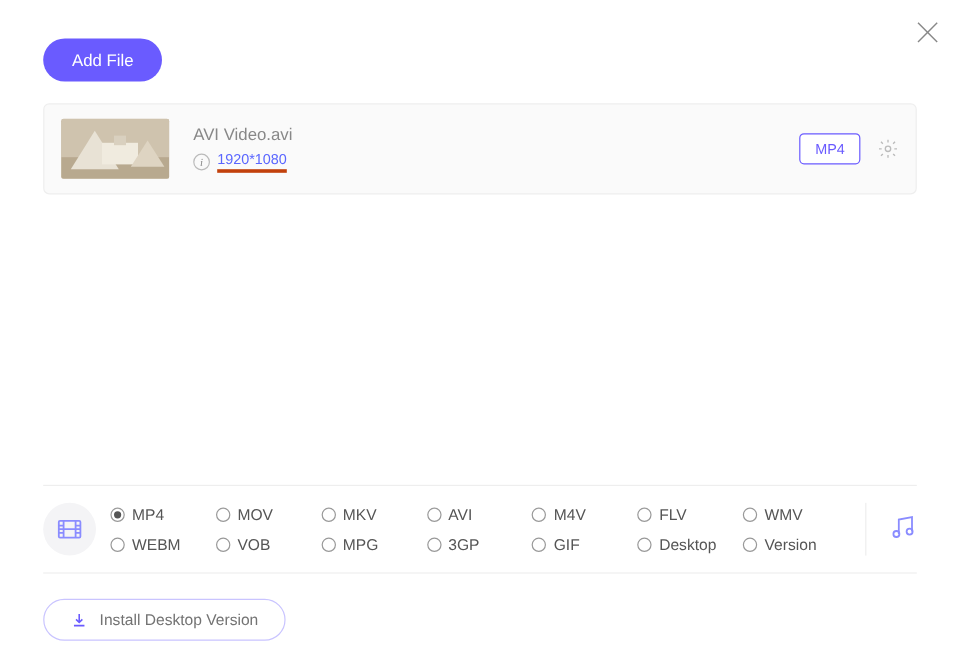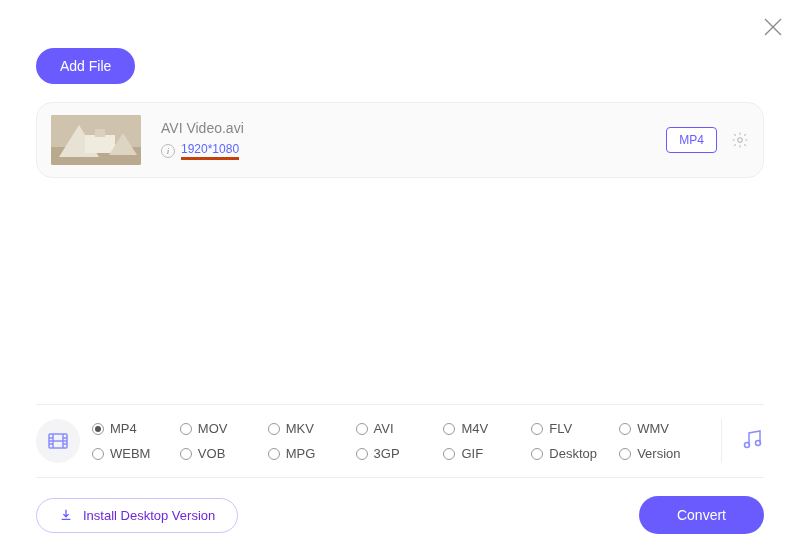--- a/index.html
+++ b/index.html
@@ -5,24 +5,24 @@
   * { box-sizing: border-box; margin: 0; padding: 0; font-family: -apple-system, BlinkMacSystemFont, "Segoe UI", Arial, sans-serif; }
   html, body { width: 800px; height: 552px; background: #fff; overflow: hidden; }
   .app { position: relative; width: 800px; height: 552px; padding: 0 36px; }
   
   
   .close-x { position: absolute; right: 18px; top: 18px; width: 18px; height: 18px; cursor: pointer; }
   .close-x svg { width: 18px; height: 18px; stroke: #888; stroke-width: 1.2; }
   
   
   .header { padding-top: 32px; padding-bottom: 18px; }
-  .add-btn { background: #6a5bff; color: #fff; border: none; border-radius: 22px; padding: 10px 24px; font-size: 14px; font-weight: 500; cursor: pointer; margin-top: 16px; }
+  .add-btn { background: #6a5bff; color: #fff; border: none; border-radius: 22px; padding: 10px 24px; font-size: 14px; font-weight: 500; cursor: pointer; }
   
   
-  .file-row { display: flex; align-items: center; background: #fafafa; border: 1px solid #eee; border-radius: 16px; padding: 12px 14px; margin-bottom: 10px; }
+  .file-row { display: flex; align-items: center; background: #fafafa; border: 1px solid #eee; border-radius: 5px; padding: 12px 14px; margin-bottom: 10px; }
   .thumb { width: 90px; height: 50px; border-radius: 2px; overflow: hidden; flex-shrink: 0; background: #c9bba6; position: relative; }
   .thumb svg { width: 100%; height: 100%; display: block; }
   .file-meta { margin-left: 20px; flex: 1; }
   .file-name { font-size: 14px; color: #888; margin-bottom: 6px; }
   .file-res-line { display: flex; align-items: center; font-size: 12px; color: #888; }
   .info-ico { width: 14px; height: 14px; border: 1px solid #bbb; border-radius: 50%; display: inline-flex; align-items: center; justify-content: center; font-size: 9px; color: #888; margin-right: 6px; font-style: italic; font-family: Georgia, serif; }
   .file-res { color: #5a66ff; border-bottom: 3px solid #c2410c; padding-bottom: 1px; }
   .fmt-chip { border: 1px solid #6a5bff; color: #6a5bff; background: #fff; border-radius: 4px; padding: 5px 12px; font-size: 12px; margin-right: 14px; cursor: pointer; }
   .gear { width: 18px; height: 18px; cursor: pointer; }
   .gear svg { width: 18px; height: 18px; stroke: #bbb; fill: none; stroke-width: 1.5; }
@@ -33,21 +33,21 @@
   .video-ico-wrap svg, .audio-ico svg { width: 24px; height: 24px; stroke: #8a8cff; fill: none; stroke-width: 1.5; }
   .fmt-grid { flex: 1; display: grid; grid-template-columns: repeat(7, 1fr); row-gap: 10px; column-gap: 4px; }
   .fmt-opt { display: flex; align-items: center; font-size: 13px; color: #555; cursor: pointer; }
   .radio { width: 12px; height: 12px; border: 1px solid #999; border-radius: 50%; margin-right: 6px; position: relative; flex-shrink: 0; }
   .radio.sel::after { content: ""; position: absolute; inset: 2px; background: #555; border-radius: 50%; }
   .sep-v { width: 1px; height: 44px; background: #eee; margin: 0 18px; }
   .audio-ico { cursor: pointer; }
   
   
   .footer { position: absolute; bottom: 18px; left: 36px; right: 36px; display: flex; align-items: center; justify-content: space-between; }
-  .install-btn { border: 1px solid #c9c4ff; color: #6d28d9; background: #fff; border-radius: 22px; padding: 9px 22px; font-size: 13px; cursor: pointer; display: flex; align-items: center; gap: 10px; }
+  .install-btn { border: 1px solid #c9c4ff; color: #737373; background: #fff; border-radius: 22px; padding: 9px 22px; font-size: 13px; cursor: pointer; display: flex; align-items: center; gap: 10px; }
   .install-btn svg { width: 14px; height: 14px; stroke: #6a5bff; fill: none; stroke-width: 1.5; }
   .convert-btn { background: #6a5bff; color: #fff; border: none; border-radius: 22px; padding: 11px 38px; font-size: 14px; font-weight: 500; cursor: pointer; }
 </style>
 </head>
 <body>
 
 <div class="app">
 
   <div class="close-x">
     <svg viewBox="0 0 18 18">
@@ -168,16 +168,15 @@
     </div>
   </div>
 
   <div class="footer">
     <button class="install-btn">
       <svg viewBox="0 0 16 16">
           <path d="M8 2v8M5 7l3 3 3-3M3 13h10"></path>
         </svg>
       <span>Install Desktop Version</span>
     </button>
-    <button class="convert-btn">Convert</button>
   </div>
 
 </div>
 
 </body></html>

